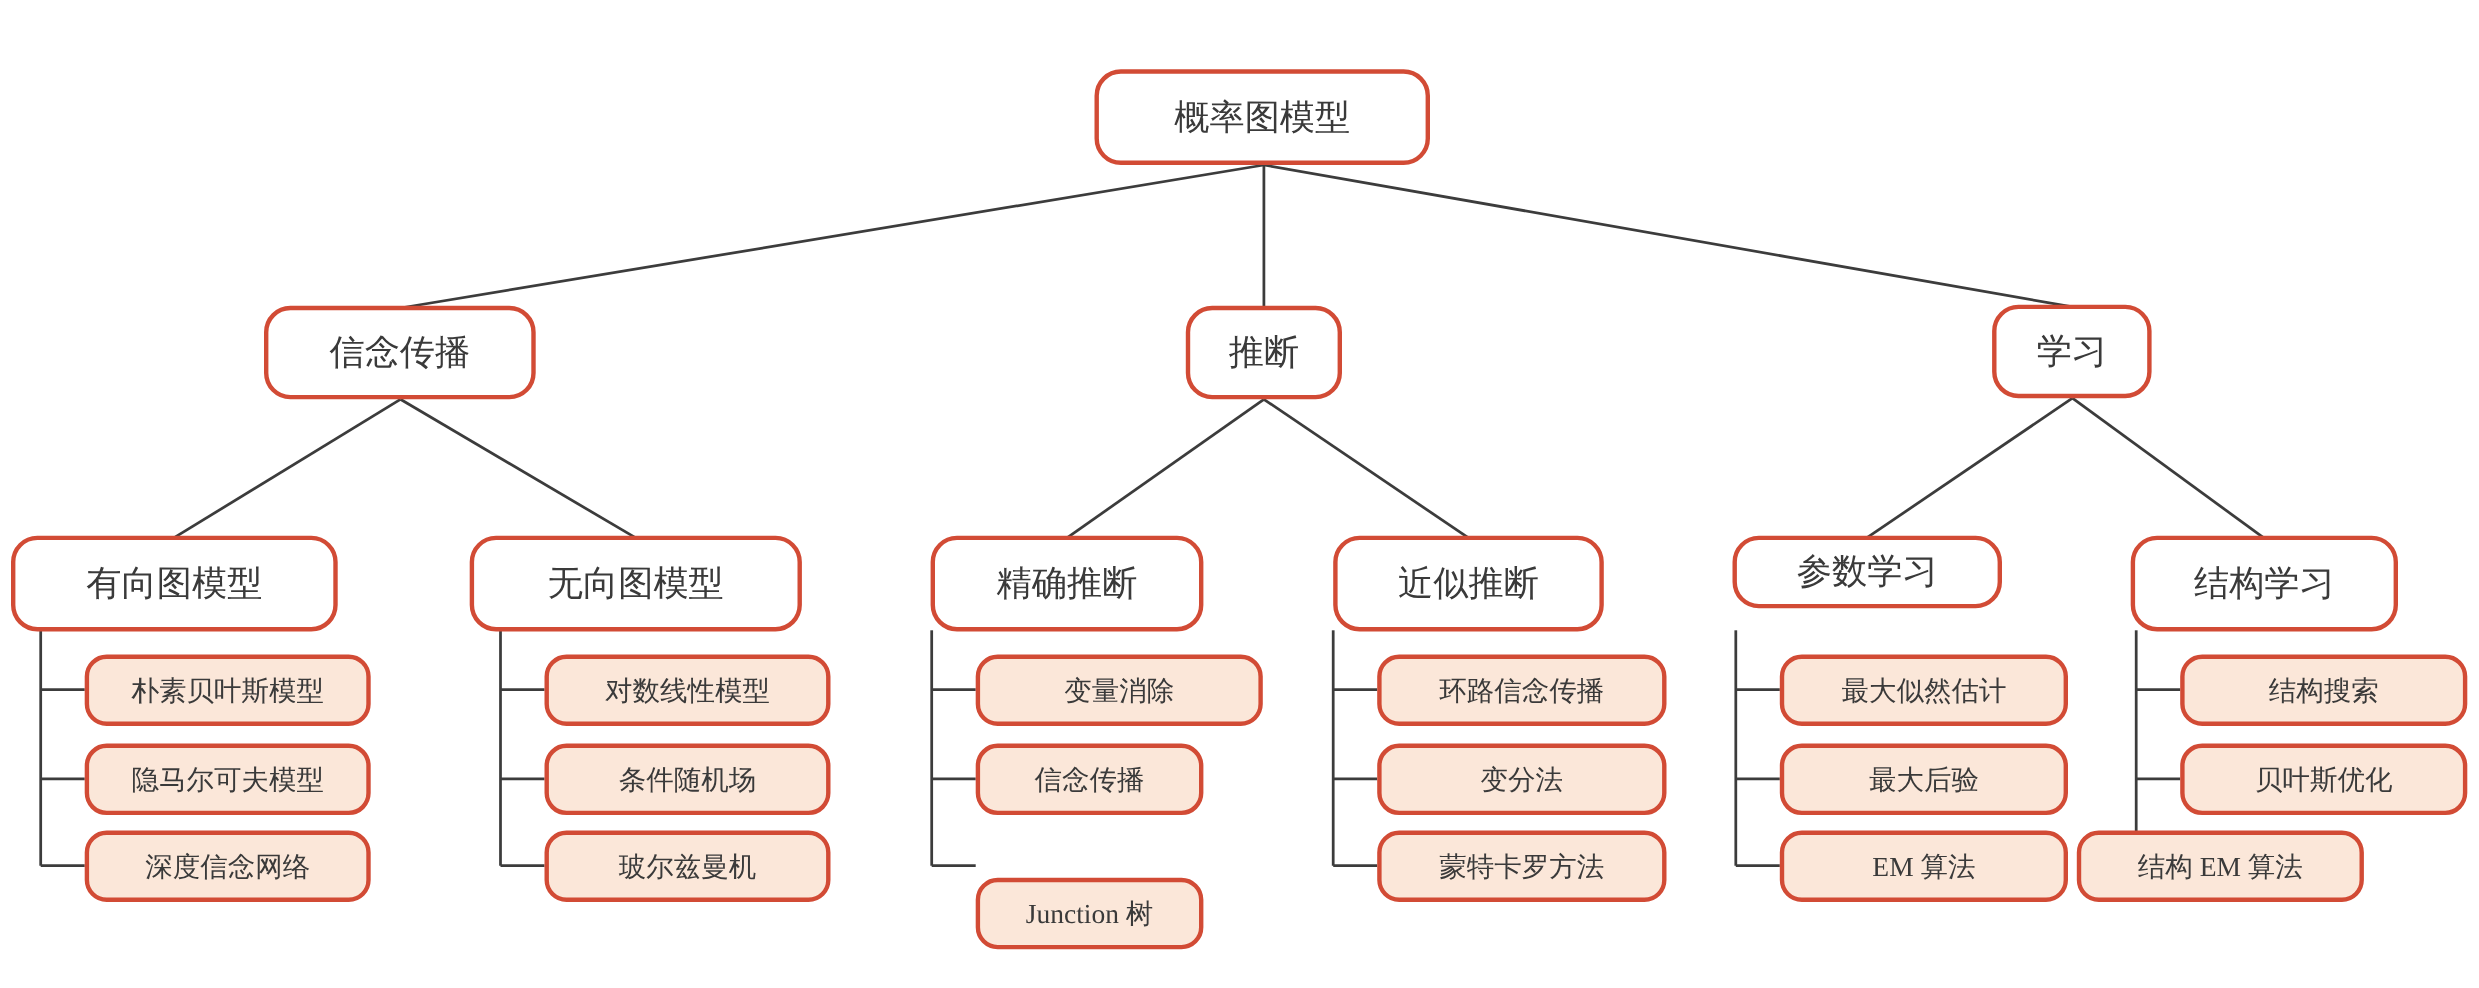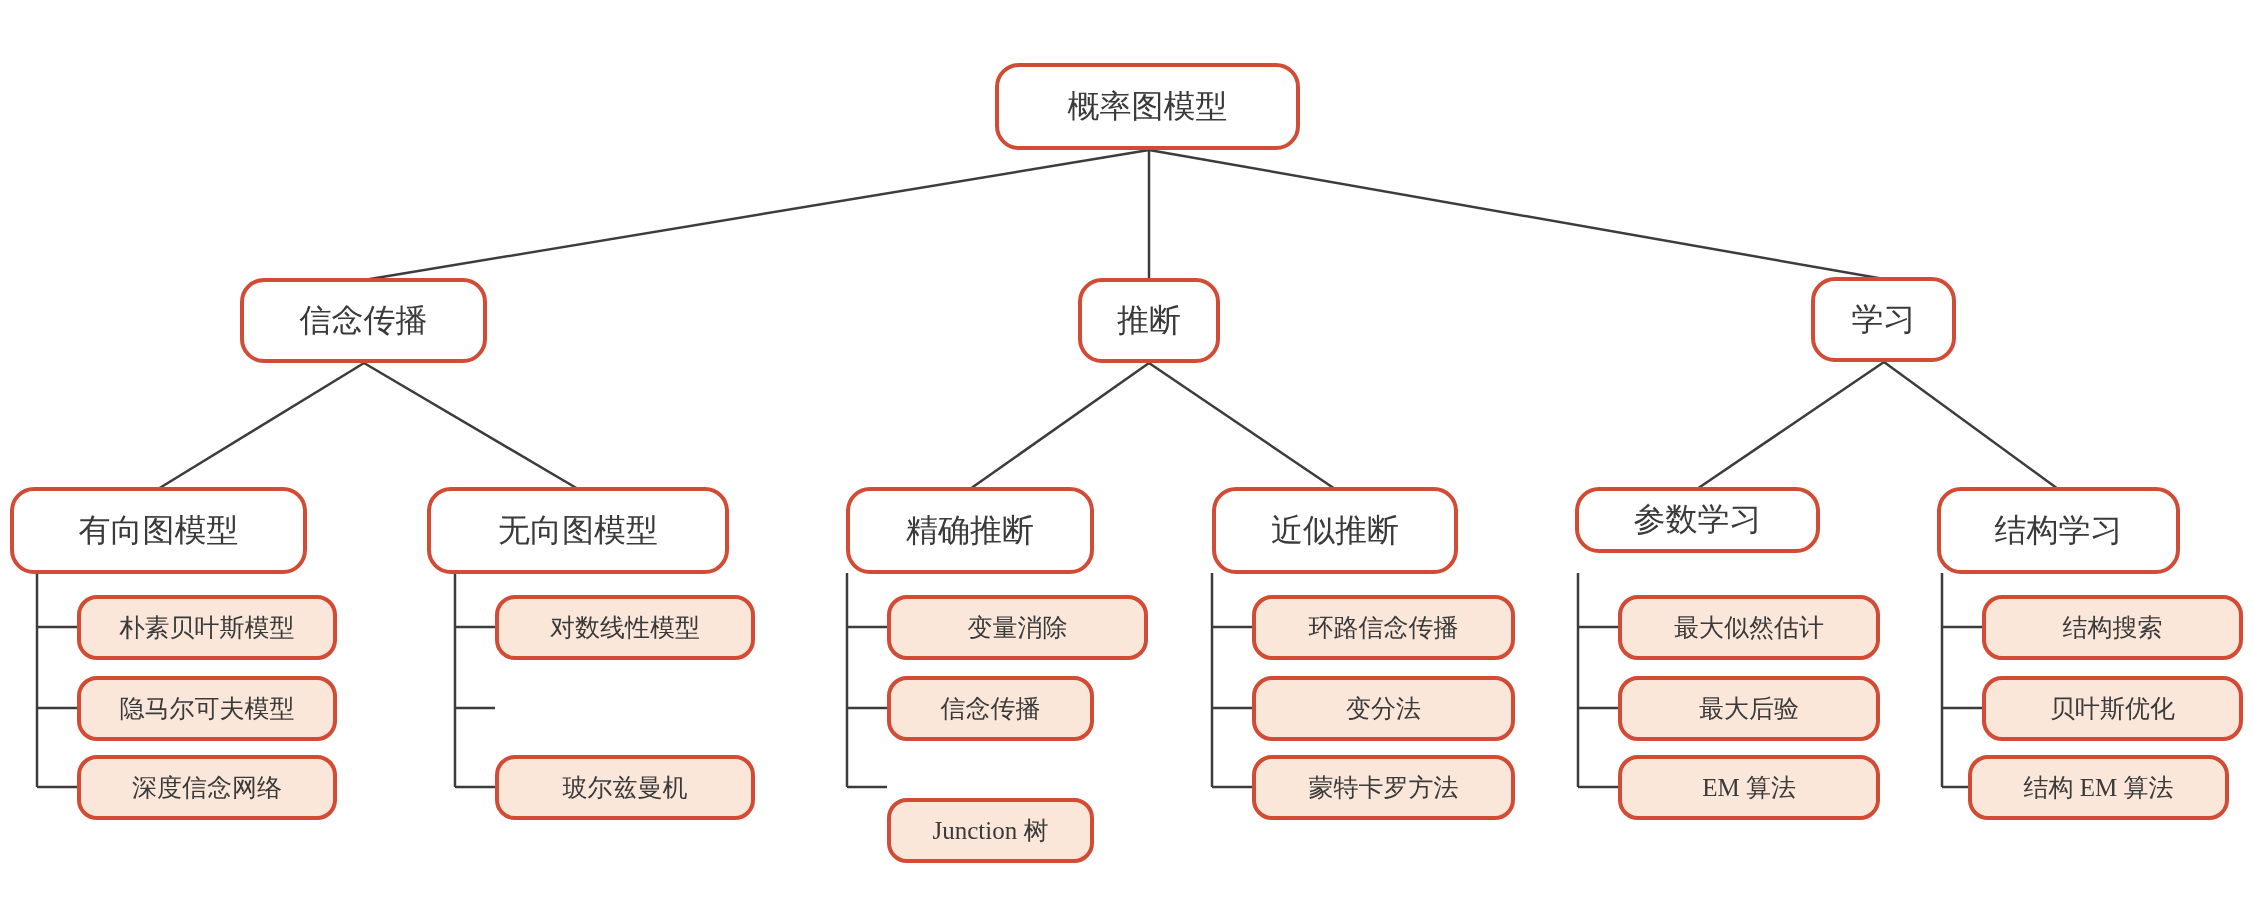--- a/index.html
+++ b/index.html
@@ -110,31 +110,32 @@
   <div class="node big" style="left:846px;top:487px;width:248px;height:87px">精确推断</div>
   <div class="node big" style="left:1212px;top:487px;width:246px;height:87px">近似推断</div>
   <div class="node big" style="left:1575px;top:487px;width:245px;height:66px">参数学习</div>
   <div class="node big" style="left:1937px;top:487px;width:243px;height:87px">结构学习</div>
 
   <div class="node leaf" style="left:77px;top:595px;width:260px;height:65px">朴素贝叶斯模型</div>
   <div class="node leaf" style="left:77px;top:676px;width:260px;height:65px">隐马尔可夫模型</div>
   <div class="node leaf" style="left:77px;top:755px;width:260px;height:65px">深度信念网络</div>
 
   <div class="node leaf" style="left:495px;top:595px;width:260px;height:65px">对数线性模型</div>
+  <div class="node leaf" style="left:495px;top:676px;width:260px;height:65px">条件随机场</div>
   <div class="node leaf" style="left:495px;top:755px;width:260px;height:65px">玻尔兹曼机</div>
 
   <div class="node leaf" style="left:887px;top:595px;width:261px;height:65px">变量消除</div>
   <div class="node leaf" style="left:887px;top:676px;width:207px;height:65px">信念传播</div>
   <div class="node leaf" style="left:887px;top:798px;width:207px;height:65px">Junction 树</div>
 
   <div class="node leaf" style="left:1252px;top:595px;width:263px;height:65px">环路信念传播</div>
   <div class="node leaf" style="left:1252px;top:676px;width:263px;height:65px">变分法</div>
   <div class="node leaf" style="left:1252px;top:755px;width:263px;height:65px">蒙特卡罗方法</div>
 
   <div class="node leaf" style="left:1618px;top:595px;width:262px;height:65px">最大似然估计</div>
   <div class="node leaf" style="left:1618px;top:676px;width:262px;height:65px">最大后验</div>
   <div class="node leaf" style="left:1618px;top:755px;width:262px;height:65px">EM 算法</div>
 
   <div class="node leaf" style="left:1982px;top:595px;width:261px;height:65px">结构搜索</div>
   <div class="node leaf" style="left:1982px;top:676px;width:261px;height:65px">贝叶斯优化</div>
-  <div class="node leaf" style="left:1968px;top:755px;width:261px;height:65px">结构 EM 算法</div>
+  <div class="node leaf" style="left:1888px;top:755px;width:261px;height:65px">结构 EM 算法</div>
 
 </div>
 
 </body></html>

